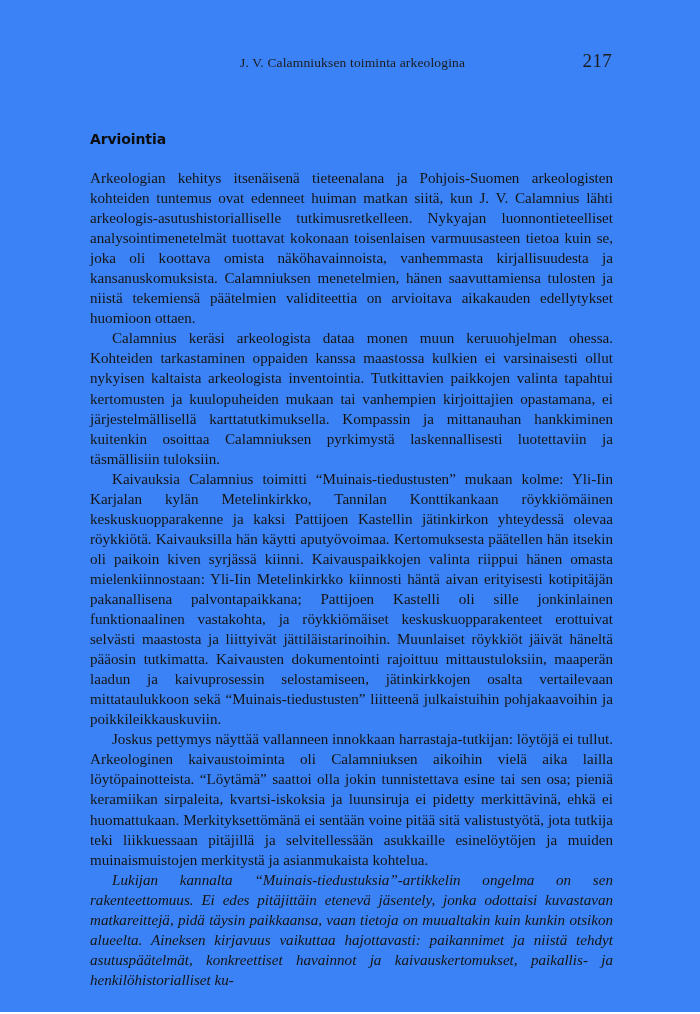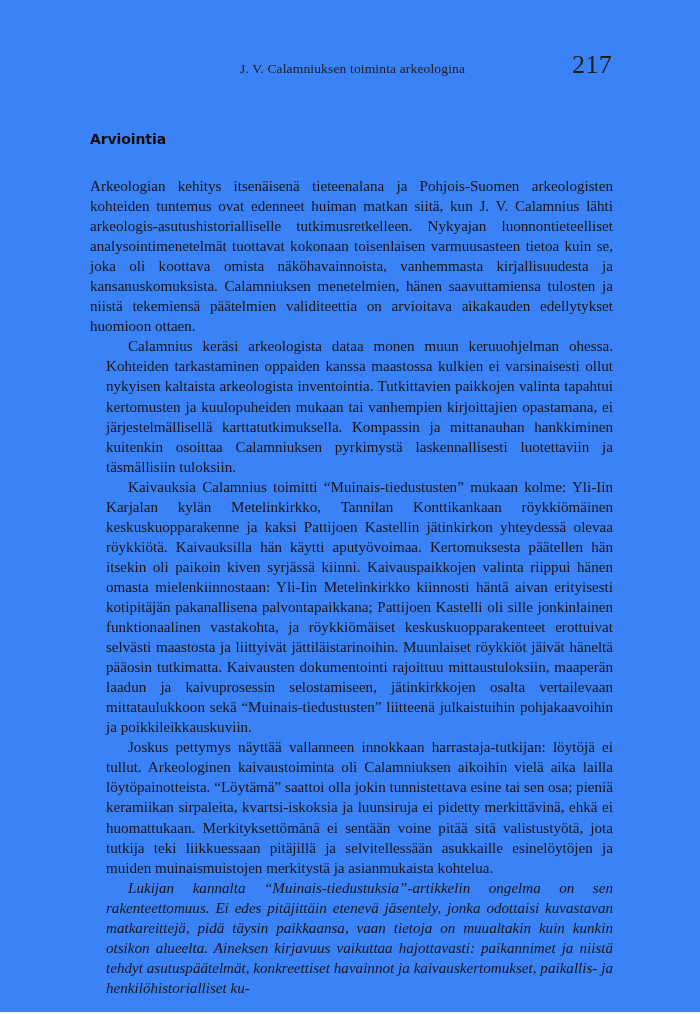--- a/index.html
+++ b/index.html
@@ -29,57 +29,56 @@
     justify-content: space-between;
   }
   .running-head-title {
     font-size: 13.5px;
     letter-spacing: 0.15px;
     color: #1c1c1c;
     white-space: nowrap;
     margin-left: 150px;
   }
   .running-head-folio {
-    font-size: 26px;
+    font-size: 19px;
     color: #1c1c1c;
     letter-spacing: 0.3px;
   }
 
   
   .section-heading {
     position: absolute;
     left: 90px;
     top: 131px;
     font-family: "DejaVu Sans", "Liberation Sans", sans-serif;
     font-weight: bold;
     font-size: 14px;
     letter-spacing: -0.1px;
     color: #0d0d0d;
   }
 
   
   .body-block {
     position: absolute;
     left: 90px;
-    top: 176px;
+    top: 168px;
     width: 523px;
     font-size: 15.1px;
     line-height: 20.05px;
     text-align: justify;
     text-justify: inter-word;
     color: #151515;
     hyphens: manual;
   }
   .body-block p {
     margin: 0;
     text-indent: 0;
   }
   .body-block p.indented {
     text-indent: 22px;
-    margin-left: 16px;
   }
   .body-block p:last-child {
     text-align: justify;
     font-style: italic;
   }
 </style>
 </head>
 <body>
 
 <div class="page">

